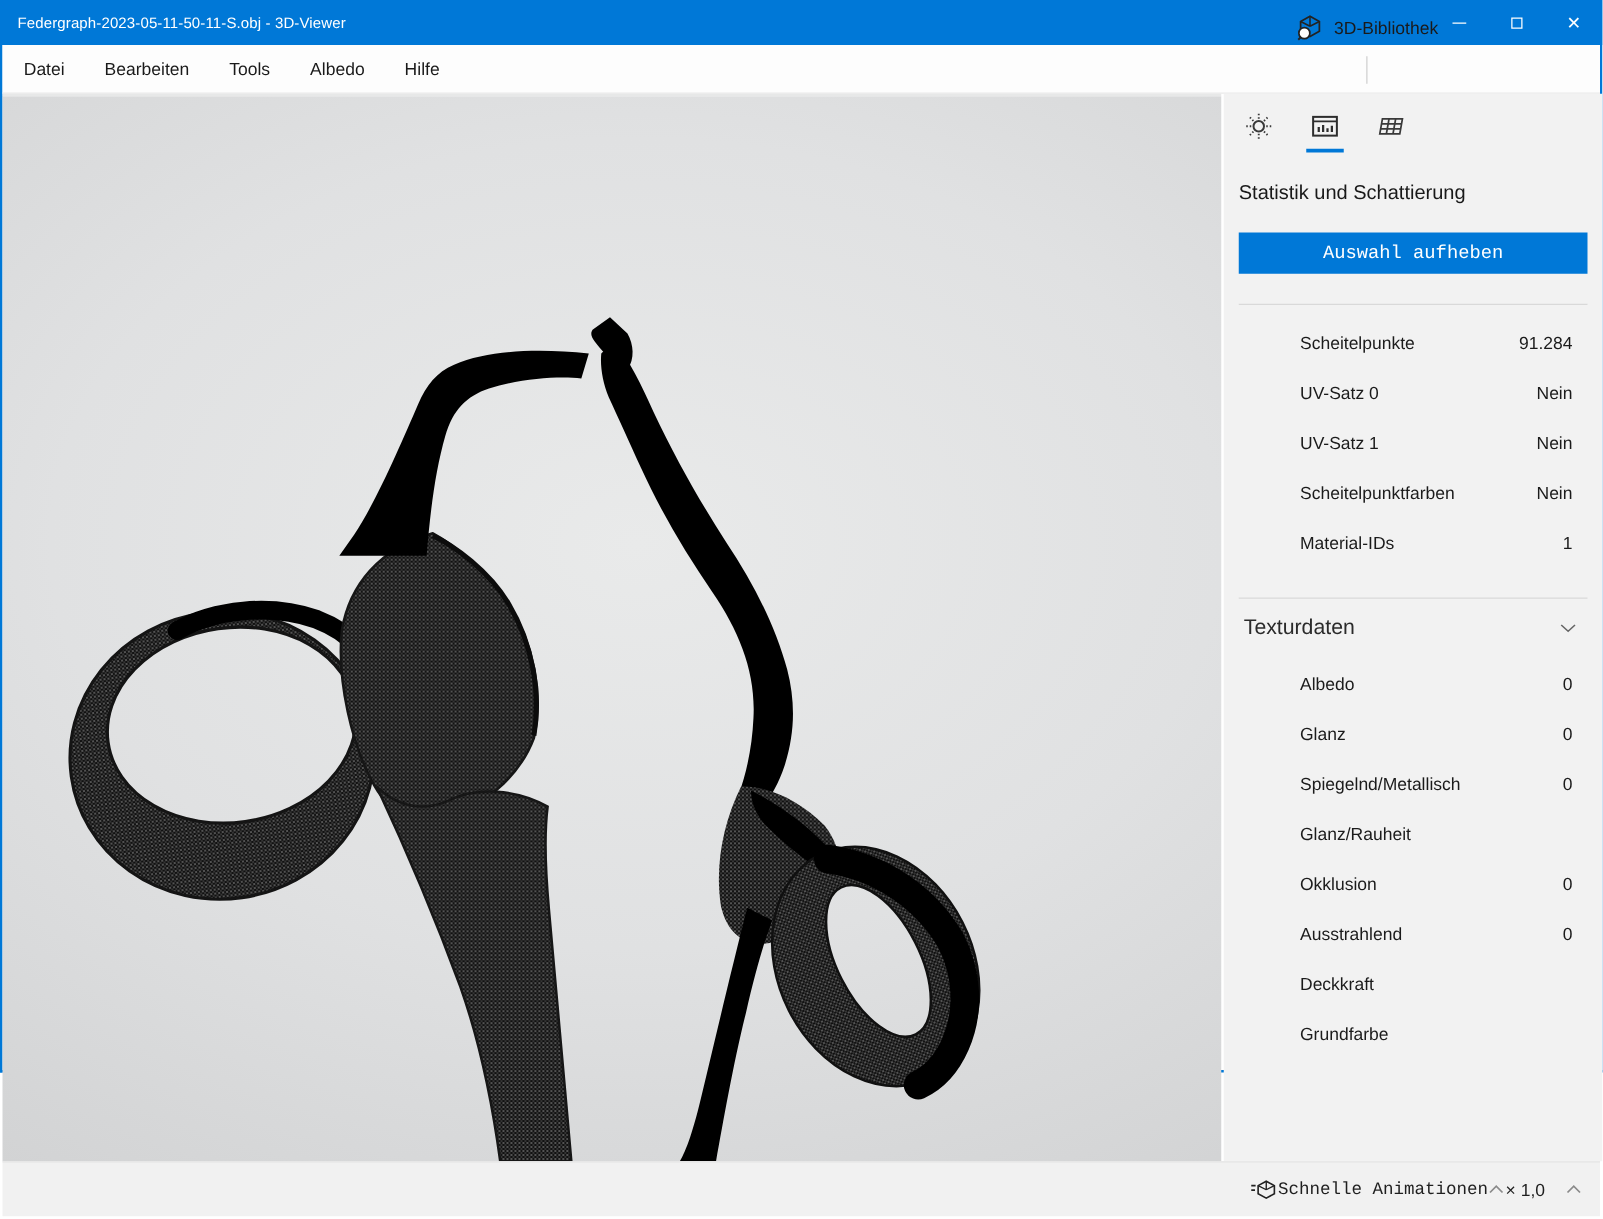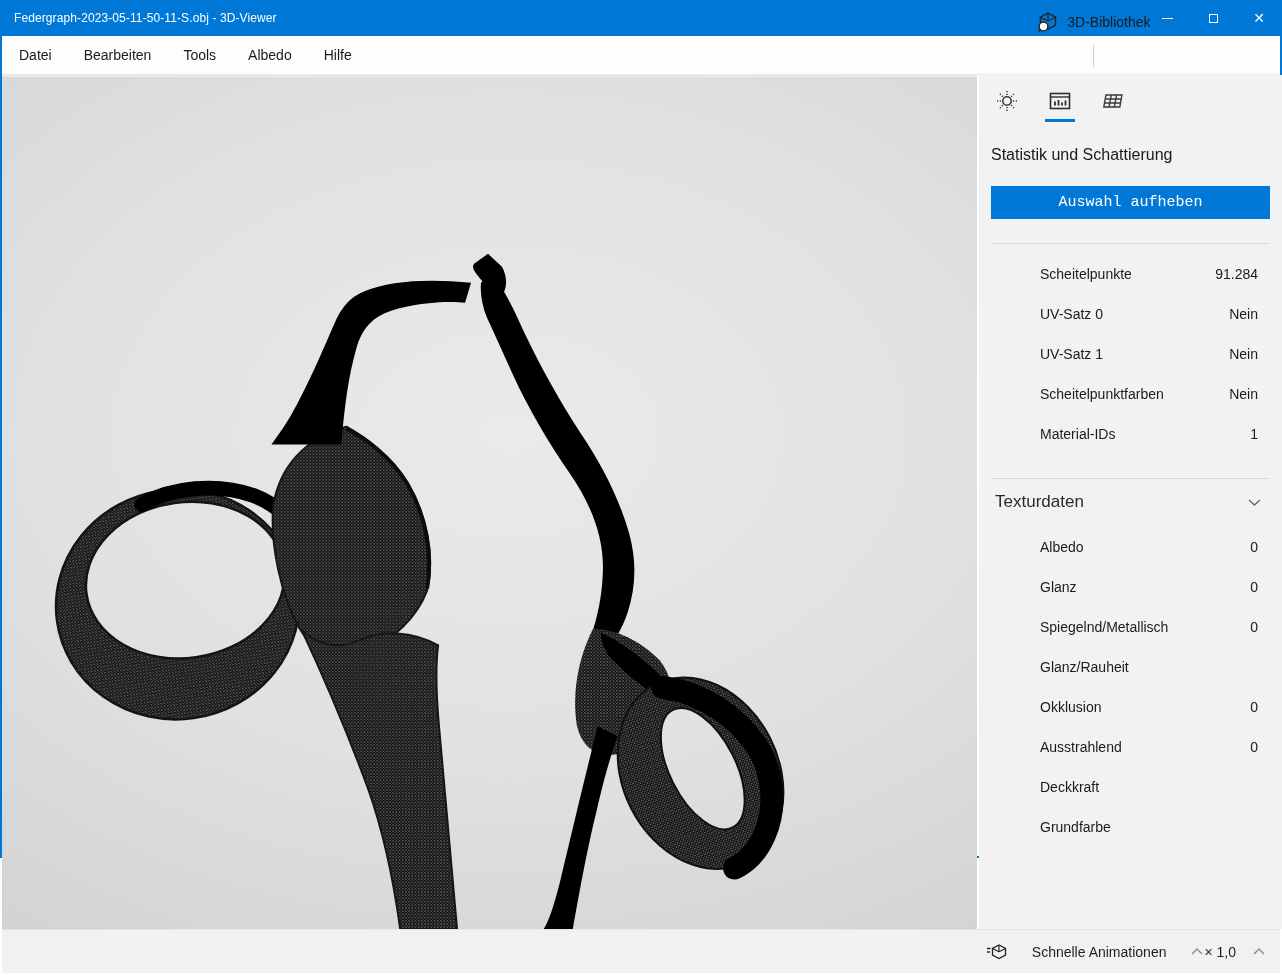--- a/index.html
+++ b/index.html
@@ -54,21 +54,21 @@
   .row .chk { position:absolute; left:18px; top:10px; width:19px; height:19px; background:#fff; border:2px solid #101010;
     display:flex; align-items:center; justify-content:center; }
   .row .lbl { padding-left:53px; }
   .row .val { margin-left:auto; padding-right:16px; }
   .row.clipped { height:40px; }
 
   
   #statusbar { position:absolute; left:0; top:929px; width:1278px; height:44px; background:#f1f1f1;
     border-top:1px solid #e4e4e4; display:flex; align-items:center; justify-content:flex-end; padding-right:14px;
     font-size:14px; color:#1f1f1f; }
-  #statusbar .grp { display:flex; align-items:center; gap:24px; }
+  #statusbar .grp { display:flex; align-items:center; gap:0;font-family:Liberation Mono, monospace; }
   #speed-group { display:flex; align-items:center; gap:16px; }
 </style>
 </head>
 <body>
 
 <div id="window">
 
   <div id="titlebar">
     <span id="title-text">Federgraph-2023-05-11-50-11-S.obj - 3D-Viewer</span>
     <div id="win-controls">

